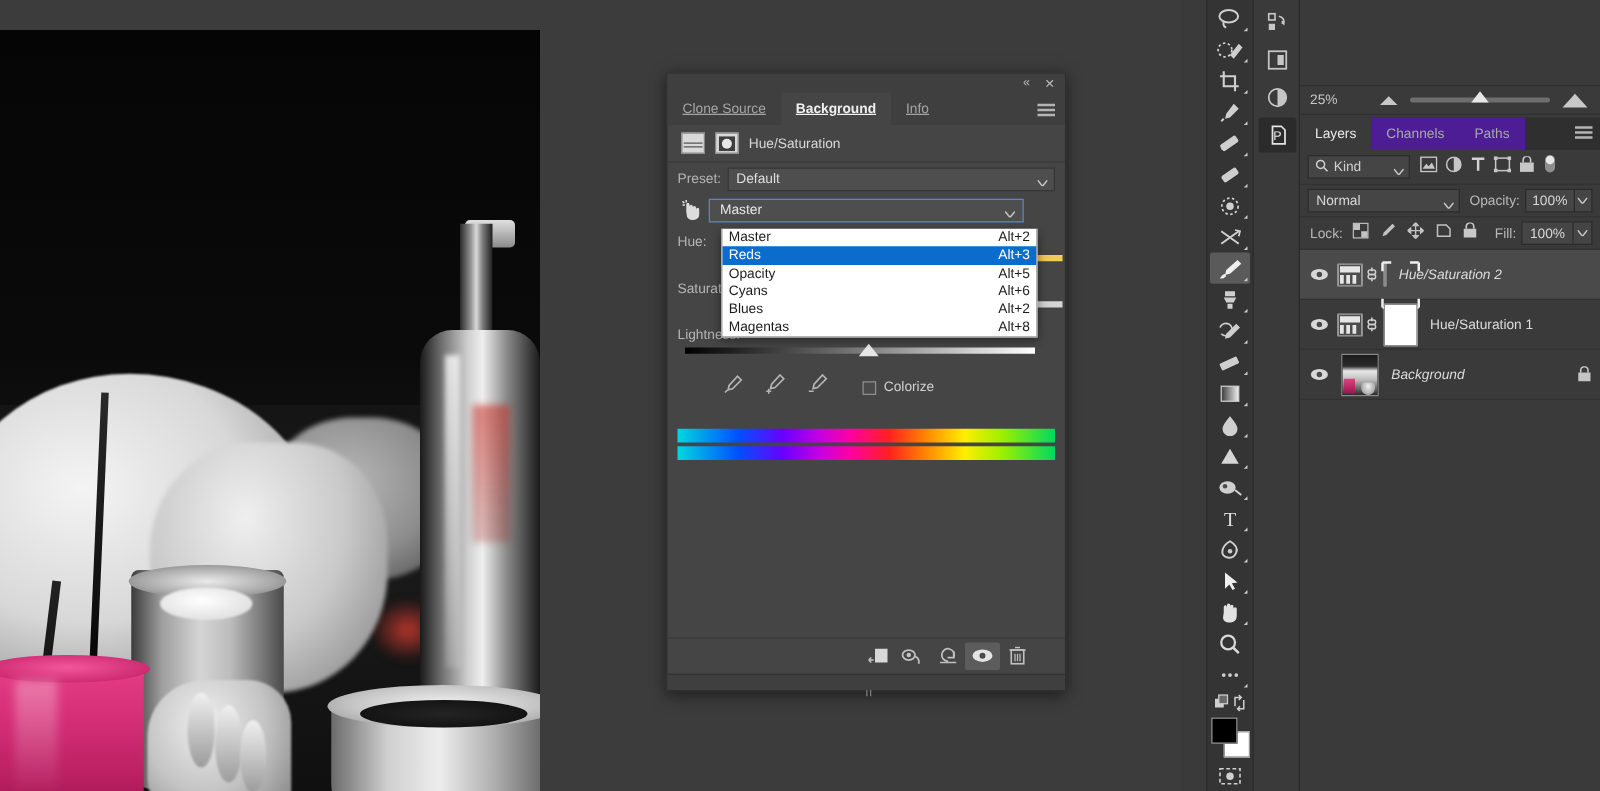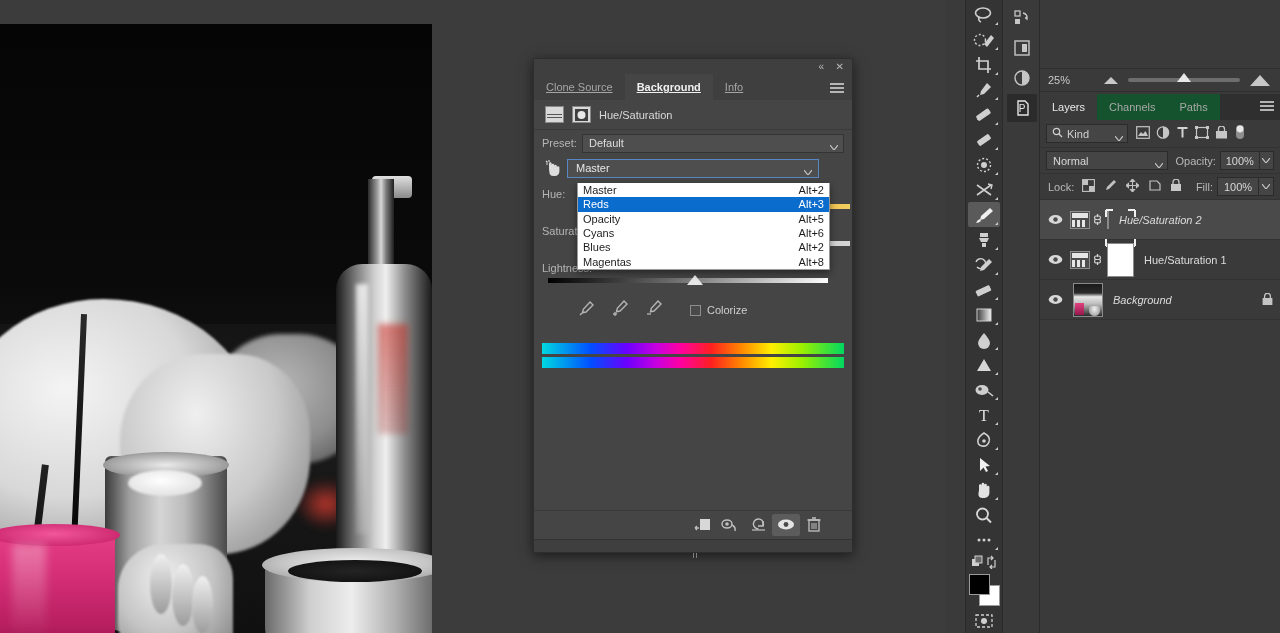--- a/index.html
+++ b/index.html
@@ -163,21 +163,21 @@
     border-right: 7px solid transparent; border-bottom: 9px solid #e8e8e8; }
   .zoom-mount-lg { width: 0; height: 0; border-left: 10px solid transparent;
     border-right: 10px solid transparent; border-bottom: 11px solid #c8c8c8; margin-right: 10px; }
 
   
   #layers-panel { position: absolute; left: 0; top: 94px; width: 240px; bottom: 0;
     background: #3a3a3a; }
   #layers-tabs { display: flex; align-items: stretch; height: 26px;
     background: #2f2f2f; position: relative; }
   .ltab { padding: 0 12px; display: flex; align-items: center; font-size: 11px;
-    color: #a8a8a8; background: #14532d; }
+    color: #a8a8a8; background: #4c1d95; }
   .ltab.active { background: #3a3a3a; color: #e8e8e8; }
   .panel-menu { position: absolute; right: 6px; top: 7px; width: 14px; }
   .panel-menu i { display: block; height: 2px; background: #b4b4b4; margin-bottom: 2px; }
 
   #kind-row { display: flex; align-items: center; height: 27px; padding: 0 6px; gap: 0; }
   .kind-select { width: 82px; height: 19px; background: #454545; border: 1px solid #2b2b2b;
     display: flex; align-items: center; color: #d0d0d0; font-size: 11px; position: relative; }
   .kind-select .srch { margin: 0 4px 0 5px; }
   .kind-caret { position: absolute; right: 4px; top: 6px; }
   .kind-icons { display: flex; align-items: center; gap: 6px; margin-left: 8px; }

